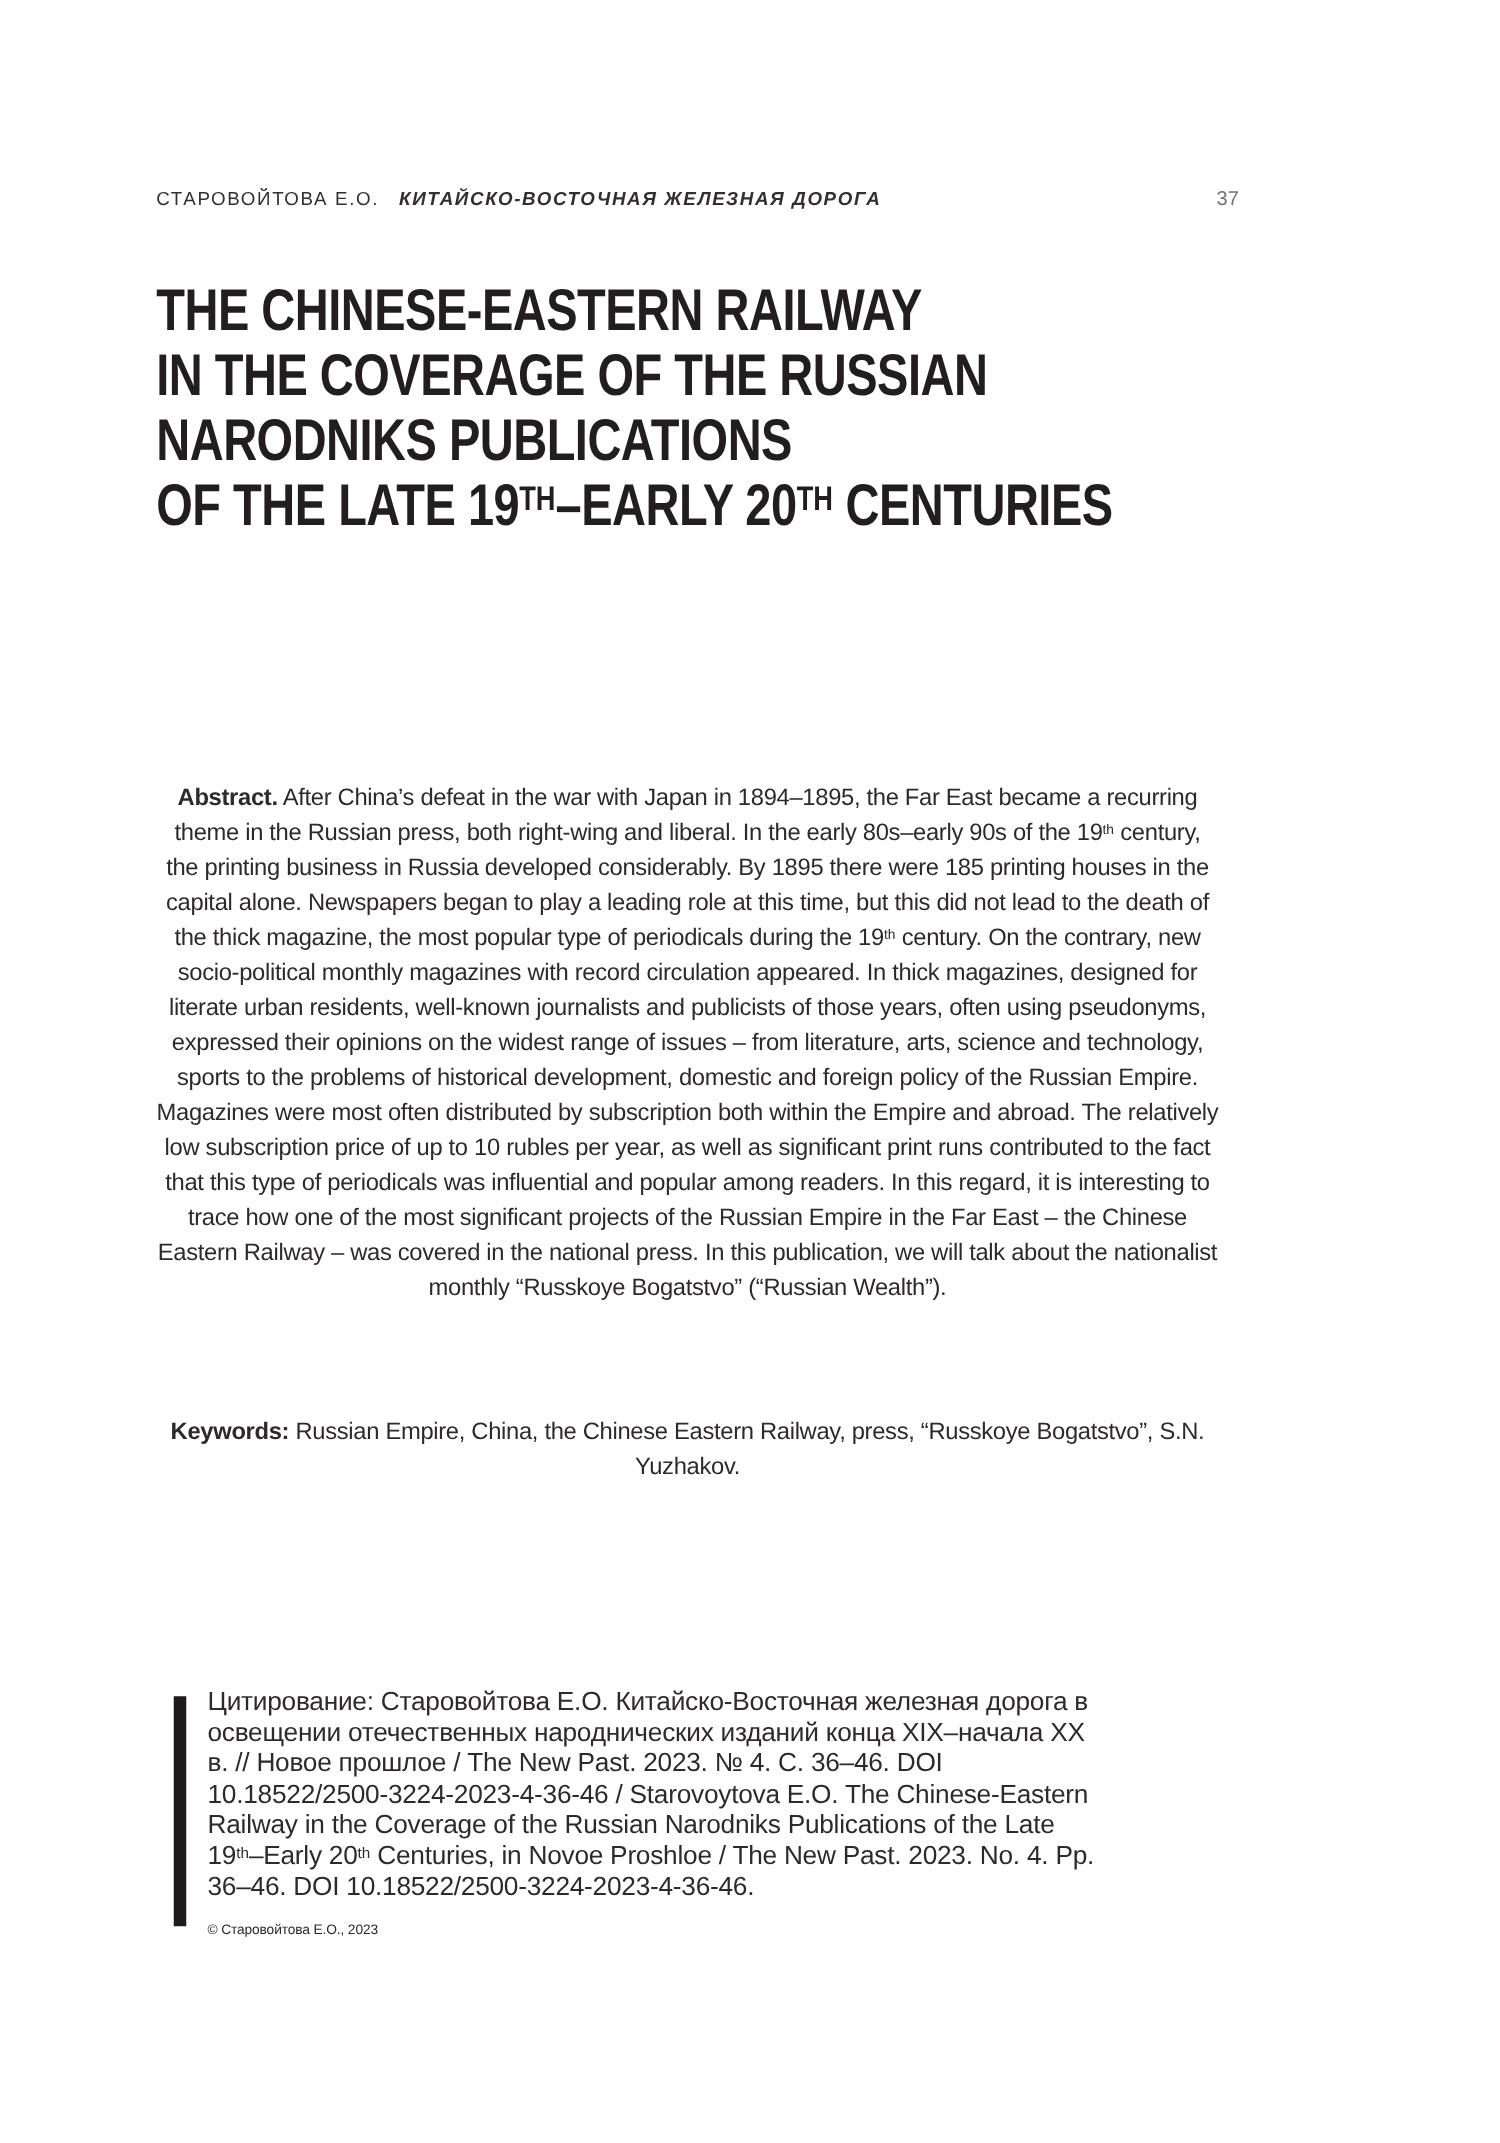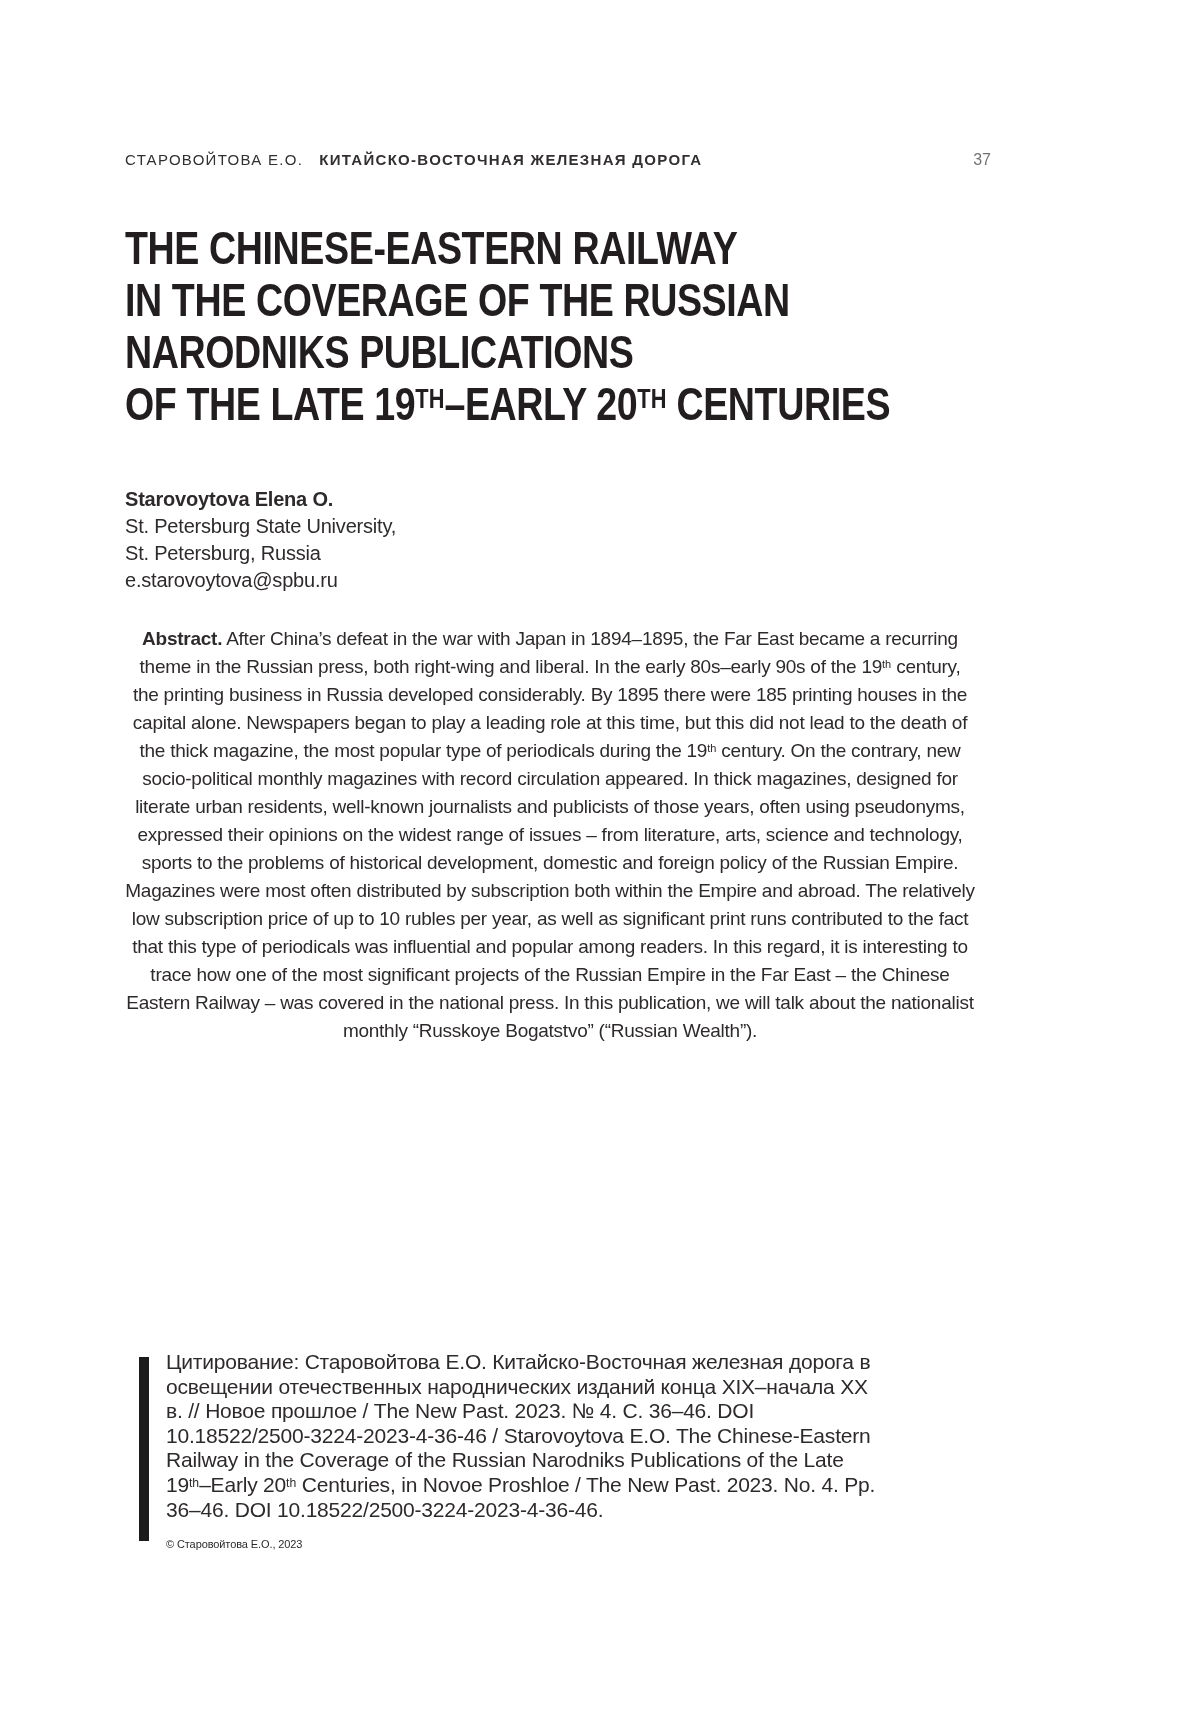--- a/index.html
+++ b/index.html
@@ -30,21 +30,21 @@
     width: 866px;
     display: flex;
     justify-content: space-between;
     align-items: baseline;
     font-size: 15px;
     letter-spacing: 1.3px;
     color: #332f30;
     white-space: nowrap;
   }
   .rh-author { font-weight: 400; margin-right: 16px; text-align: center; }
-  .rh-title  { font-weight: 700; }
+  .rh-title  { font-weight: 700; font-style: italic; }
   .rh-page   { font-weight: 400; letter-spacing: 0; color: #737373; font-size: 16px; }
 
   
   .article-title {
     position: absolute;
     left: 125px;
     top: 222px;
     margin: 0;
     font-size: 47px;
     font-weight: 700;
@@ -141,29 +141,24 @@
     <div class="rh-page">37</div>
   </header>
 
   <h1 class="article-title">
     <div class="title-line rich"><span>THE CHINESE-EASTERN RAILWAY</span></div>
     <div class="title-line rich"><span>IN THE COVERAGE OF THE RUSSIAN</span></div>
     <div class="title-line rich"><span>NARODNIKS PUBLICATIONS</span></div>
     <div class="title-line rich"><span>OF THE LATE 19</span><sup>TH</sup><span>–EARLY 20</span><sup>TH</sup><span> CENTURIES</span></div>
   </h1>
 
-  <section class="author-block">
-    <div class="author-name">Starovoytova Elena O.</div>
-    <div class="author-affiliation">St. Petersburg State University,</div>
-    <div class="author-affiliation">St. Petersburg, Russia</div>
-    <div class="author-email">e.starovoytova@spbu.ru</div>
-  </section>
 
   <p class="abstract rich"><span class="b">Abstract.</span><span> After China’s defeat in the war with Japan in 1894–1895, the Far East became a recurring theme in the Russian press, both right-wing and liberal. In the early 80s–early 90s of the 19</span><sup>th</sup><span> century, the printing business in Russia developed considerably. By 1895 there were 185 printing houses in the capital alone. Newspapers began to play a leading role at this time, but this did not lead to the death of the thick magazine, the most popular type of periodicals during the 19</span><sup>th</sup><span> century. On the contrary, new socio-political monthly magazines with record circulation appeared. In thick magazines, designed for literate urban residents, well-known journalists and publicists of those years, often using pseudonyms, expressed their opinions on the widest range of issues – from literature, arts, science and technology, sports to the problems of historical development, domestic and foreign policy of the Russian Empire. Magazines were most often distributed by subscription both within the Empire and abroad. The relatively low subscription price of up to 10 rubles per year, as well as significant print runs contributed to the fact that this type of periodicals was influential and popular among readers. In this regard, it is interesting to trace how one of the most significant projects of the Russian Empire in the Far East – the Chinese Eastern Railway – was covered in the national press. In this publication, we will talk about the nationalist monthly “Russkoye Bogatstvo” (“Russian Wealth”).</span></p>
 
+  <p class="keywords rich"><span class="b">Keywords:</span><span> Russian Empire, China, the Chinese Eastern Railway, press, “Russkoye Bogatstvo”, S.N. Yuzhakov.</span></p>
 
   <div class="citation-bar"></div>
   <div class="citation-block">
     <p class="citation-text rich"><span>Цитирование: Старовойтова Е.О. Китайско-Восточная железная дорога в освещении отечественных народнических изданий конца XIX–начала XX в. // Новое прошлое / The New Past. 2023. № 4. С. 36–46. DOI 10.18522/2500-3224-2023-4-36-46 / Starovoytova E.O. The Chinese-Eastern Railway in the Coverage of the Russian Narodniks Publications of the Late 19</span><sup>th</sup><span>–Early 20</span><sup>th</sup><span> Centuries, in Novoe Proshloe / The New Past. 2023. No. 4. Pp. 36–46. DOI 10.18522/2500-3224-2023-4-36-46.</span></p>
     <p class="copyright">© Старовойтова Е.О., 2023</p>
   </div>
 
 </div>
 
 </body></html>

